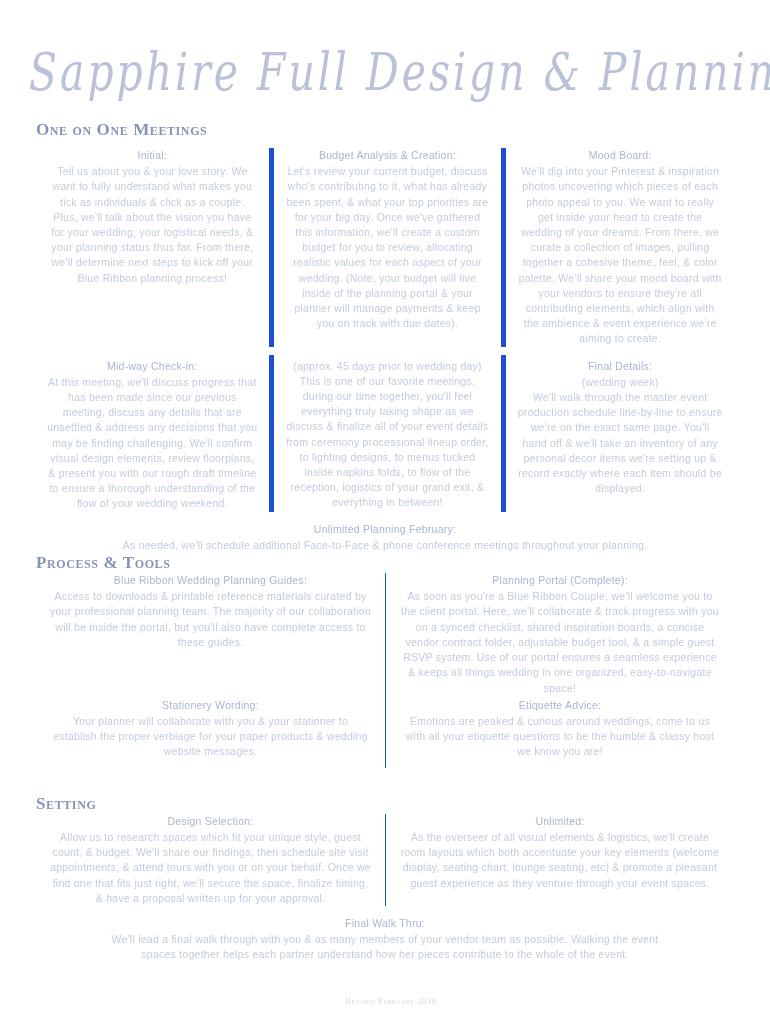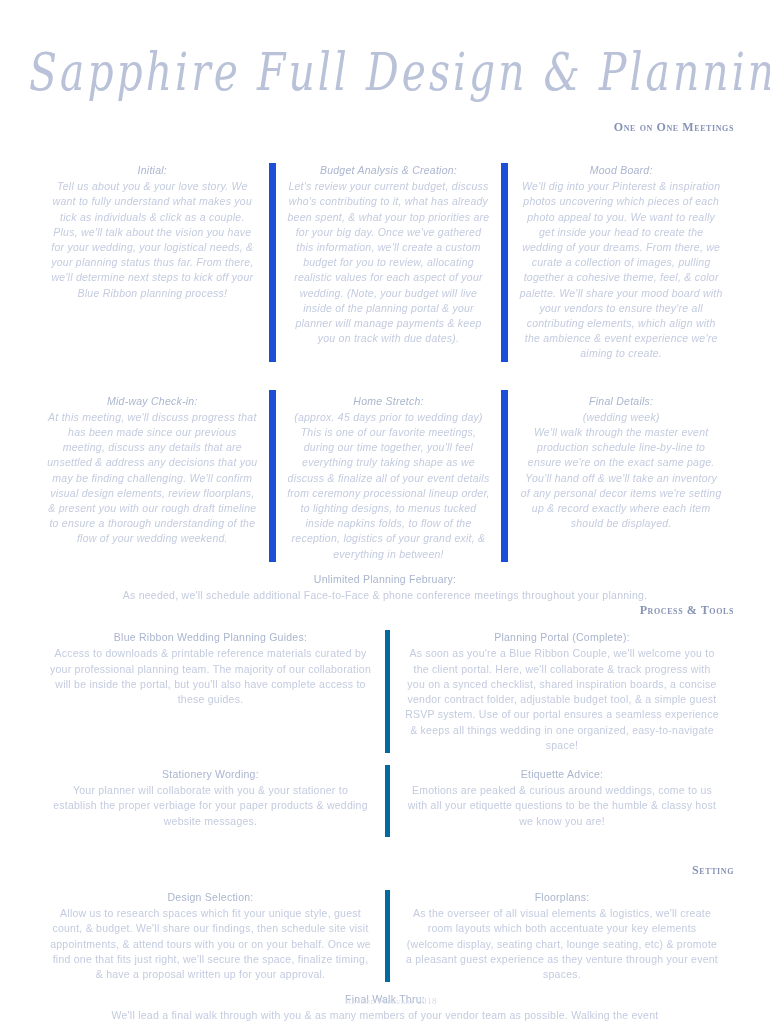--- a/index.html
+++ b/index.html
@@ -36,25 +36,25 @@
     line-height: 1.05;
     letter-spacing: 3px;
     color: #b9c2d8;
     white-space: nowrap;
     transform: scaleY(1.32) scaleX(1.02);
     transform-origin: center top;
   }
 
   
   .section-heading {
-    text-align: right;
+    text-align: left;
     font-family: "Liberation Serif", serif;
     font-weight: 700;
     font-variant: small-caps;
-    font-size: 12px;
+    font-size: 17px;
     letter-spacing: 0.6px;
     color: #8793b5;
   }
   .sec-one-heading   { margin-top: 34px; }
   .sec-two-heading   { }
   .sec-three-heading { margin-top: 26px; }
 
   
   .blk {
     text-align: center;
@@ -74,52 +74,50 @@
     color: #c3cbdf;
   }
   .blk-body {
     display: block;
   }
 
   
   .grid3 {
     display: grid;
     grid-template-columns: 1fr 1fr 1fr;
-    margin-top: 28px;
-    font-style: italic;
+    margin-top: 8px;
   }
   .grid3 .cell {
     padding: 0 11px;
     box-sizing: border-box;
   }
   .grid3 .cell.mid,
   .grid3 .cell.right {
-    border-left: 7px solid #1d4ed8;
+    border-left: 5px solid #1d4ed8;
   }
   .row1 .cell { min-height: 184px; }
   .row2 .cell { min-height: 132px; padding-top: 4px; }
 
   
   .fullblk {
     margin-top: 10px;
     padding: 0 60px;
   }
 
   
   .grid2 {
     display: grid;
     grid-template-columns: 1fr 1fr;
-    margin-top: 12px;
   }
   .grid2 .cell {
     padding: 0 14px;
     box-sizing: border-box;
   }
   .grid2 .cell.right {
-    border-left: 5px solid #0369a1;
+    border-left: 1px solid #0369a1;
   }
   .p2row1 .cell { min-height: 108px; }
   .p2row2 .cell { min-height: 72px; padding-top: 2px; }
   .p3row1 .cell { min-height: 92px; }
 
   
   .footer {
     position: absolute;
     left: 12px;
     right: 0;
@@ -166,21 +164,20 @@
 
   <div class="grid3 row2">
     <div class="cell left">
       <div class="blk">
         <span class="blk-title">Mid-way Check-in:</span>
         <span class="blk-body">At this meeting, we'll discuss progress that has been made since our previous meeting, discuss any details that are unsettled &amp; address any decisions that you may be finding challenging. We'll confirm visual design elements, review floorplans, &amp; present you with our rough draft timeline to ensure a thorough understanding of the flow of your wedding weekend.</span>
       </div>
     </div>
     <div class="cell mid">
       <div class="blk">
-        <span class="blk-title">Home Stretch:</span>
         <span class="blk-sub">(approx. 45 days prior to wedding day)</span>
         <span class="blk-body">This is one of our favorite meetings, during our time together, you'll feel everything truly taking shape as we discuss &amp; finalize all of your event details from ceremony processional lineup order, to lighting designs, to menus tucked inside napkins folds, to flow of the reception, logistics of your grand exit, &amp; everything in between!</span>
       </div>
     </div>
     <div class="cell right">
       <div class="blk">
         <span class="blk-title">Final Details:</span>
         <span class="blk-sub">(wedding week)</span>
         <span class="blk-body">We'll walk through the master event production schedule line-by-line to ensure we're on the exact same page. You'll hand off &amp; we'll take an inventory of any personal decor items we're setting up &amp; record exactly where each item should be displayed.</span>
       </div>
@@ -230,21 +227,21 @@
 
   <div class="grid2 p3row1">
     <div class="cell left">
       <div class="blk">
         <span class="blk-title">Design Selection:</span>
         <span class="blk-body">Allow us to research spaces which fit your unique style, guest count, &amp; budget. We'll share our findings, then schedule site visit appointments, &amp; attend tours with you or on your behalf. Once we find one that fits just right, we'll secure the space, finalize timing, &amp; have a proposal written up for your approval.</span>
       </div>
     </div>
     <div class="cell right">
       <div class="blk">
-        <span class="blk-title">Floorplans:</span>
+        <span class="blk-title">Unlimited:</span>
         <span class="blk-body">As the overseer of all visual elements &amp; logistics, we'll create room layouts which both accentuate your key elements (welcome display, seating chart, lounge seating, etc) &amp; promote a pleasant guest experience as they venture through your event spaces.</span>
       </div>
     </div>
   </div>
 
   <div class="fullblk">
     <div class="blk">
       <span class="blk-title">Final Walk Thru:</span>
       <span class="blk-body">We'll lead a final walk through with you &amp; as many members of your vendor team as possible. Walking the event spaces together helps each partner understand how her pieces contribute to the whole of the event.</span>
     </div>

